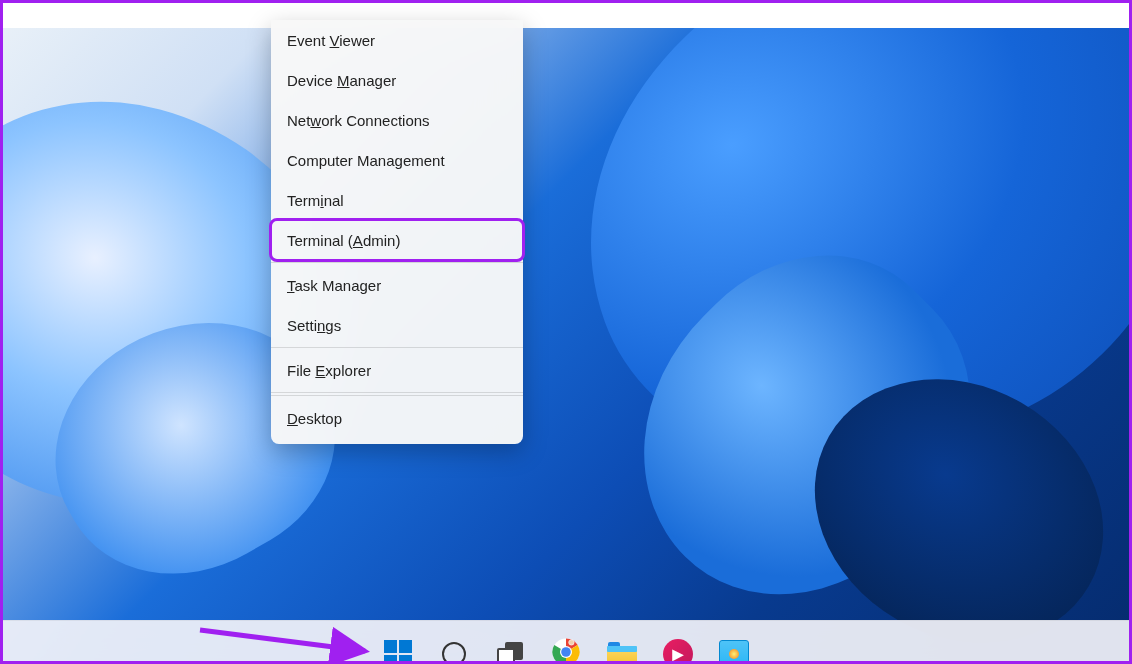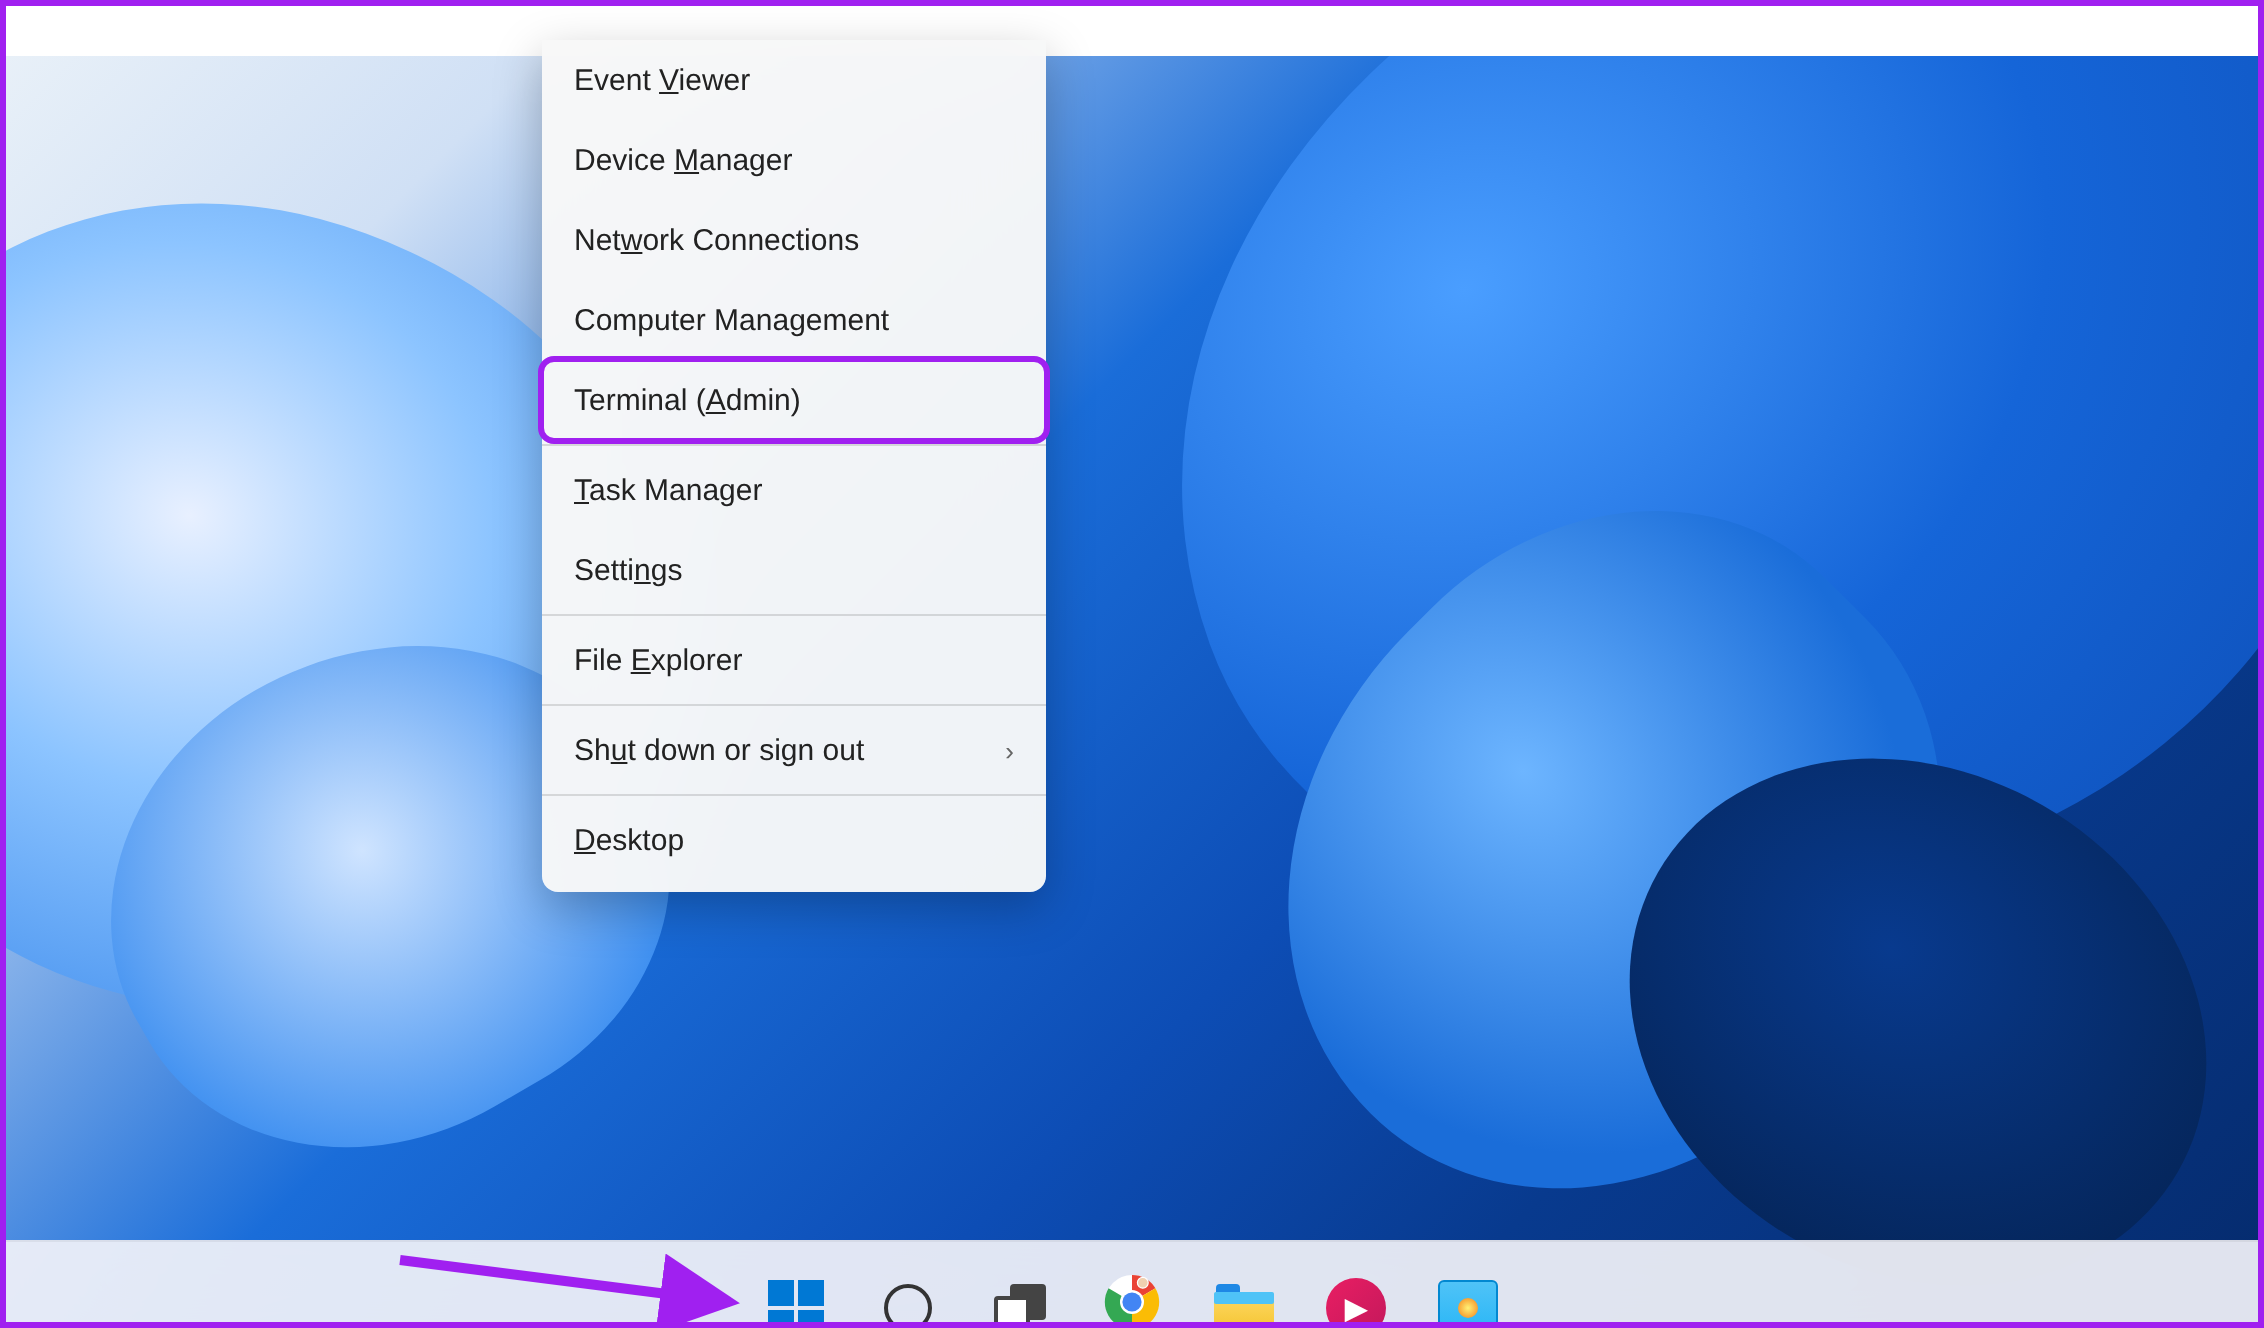--- a/index.html
+++ b/index.html
@@ -261,39 +261,38 @@
       </div>
       <div class="menu-item">
         <span>Device <u>M</u>anager</span>
       </div>
       <div class="menu-item">
         <span>Net<u>w</u>ork Connections</span>
       </div>
       <div class="menu-item">
         <span>Computer Mana<u>g</u>ement</span>
       </div>
+      <div class="menu-item">
+        <span>Term<u>i</u>nal</span>
+      </div>
       <div class="menu-item highlighted">
         <span>Terminal (<u>A</u>dmin)</span>
       </div>
       <div class="menu-divider"></div>
       <div class="menu-item">
         <span><u>T</u>ask Manager</span>
       </div>
       <div class="menu-item">
         <span>Setti<u>n</u>gs</span>
       </div>
       <div class="menu-divider"></div>
       <div class="menu-item">
         <span>File <u>E</u>xplorer</span>
       </div>
       <div class="menu-divider"></div>
-      <div class="menu-item">
-        <span>Sh<u>u</u>t down or sign out</span>
-        <span class="chevron">›</span>
-      </div>
       <div class="menu-divider"></div>
       <div class="menu-item">
         <span><u>D</u>esktop</span>
       </div>
     </div>
 
   <svg class="arrow-annotation" viewBox="0 0 175 38">
     <defs>
       <marker id="arrhead" markerWidth="8" markerHeight="8" refX="7" refY="4" orient="auto">
         <polygon points="0 0, 8 4, 0 8" fill="#a020f0"></polygon>

